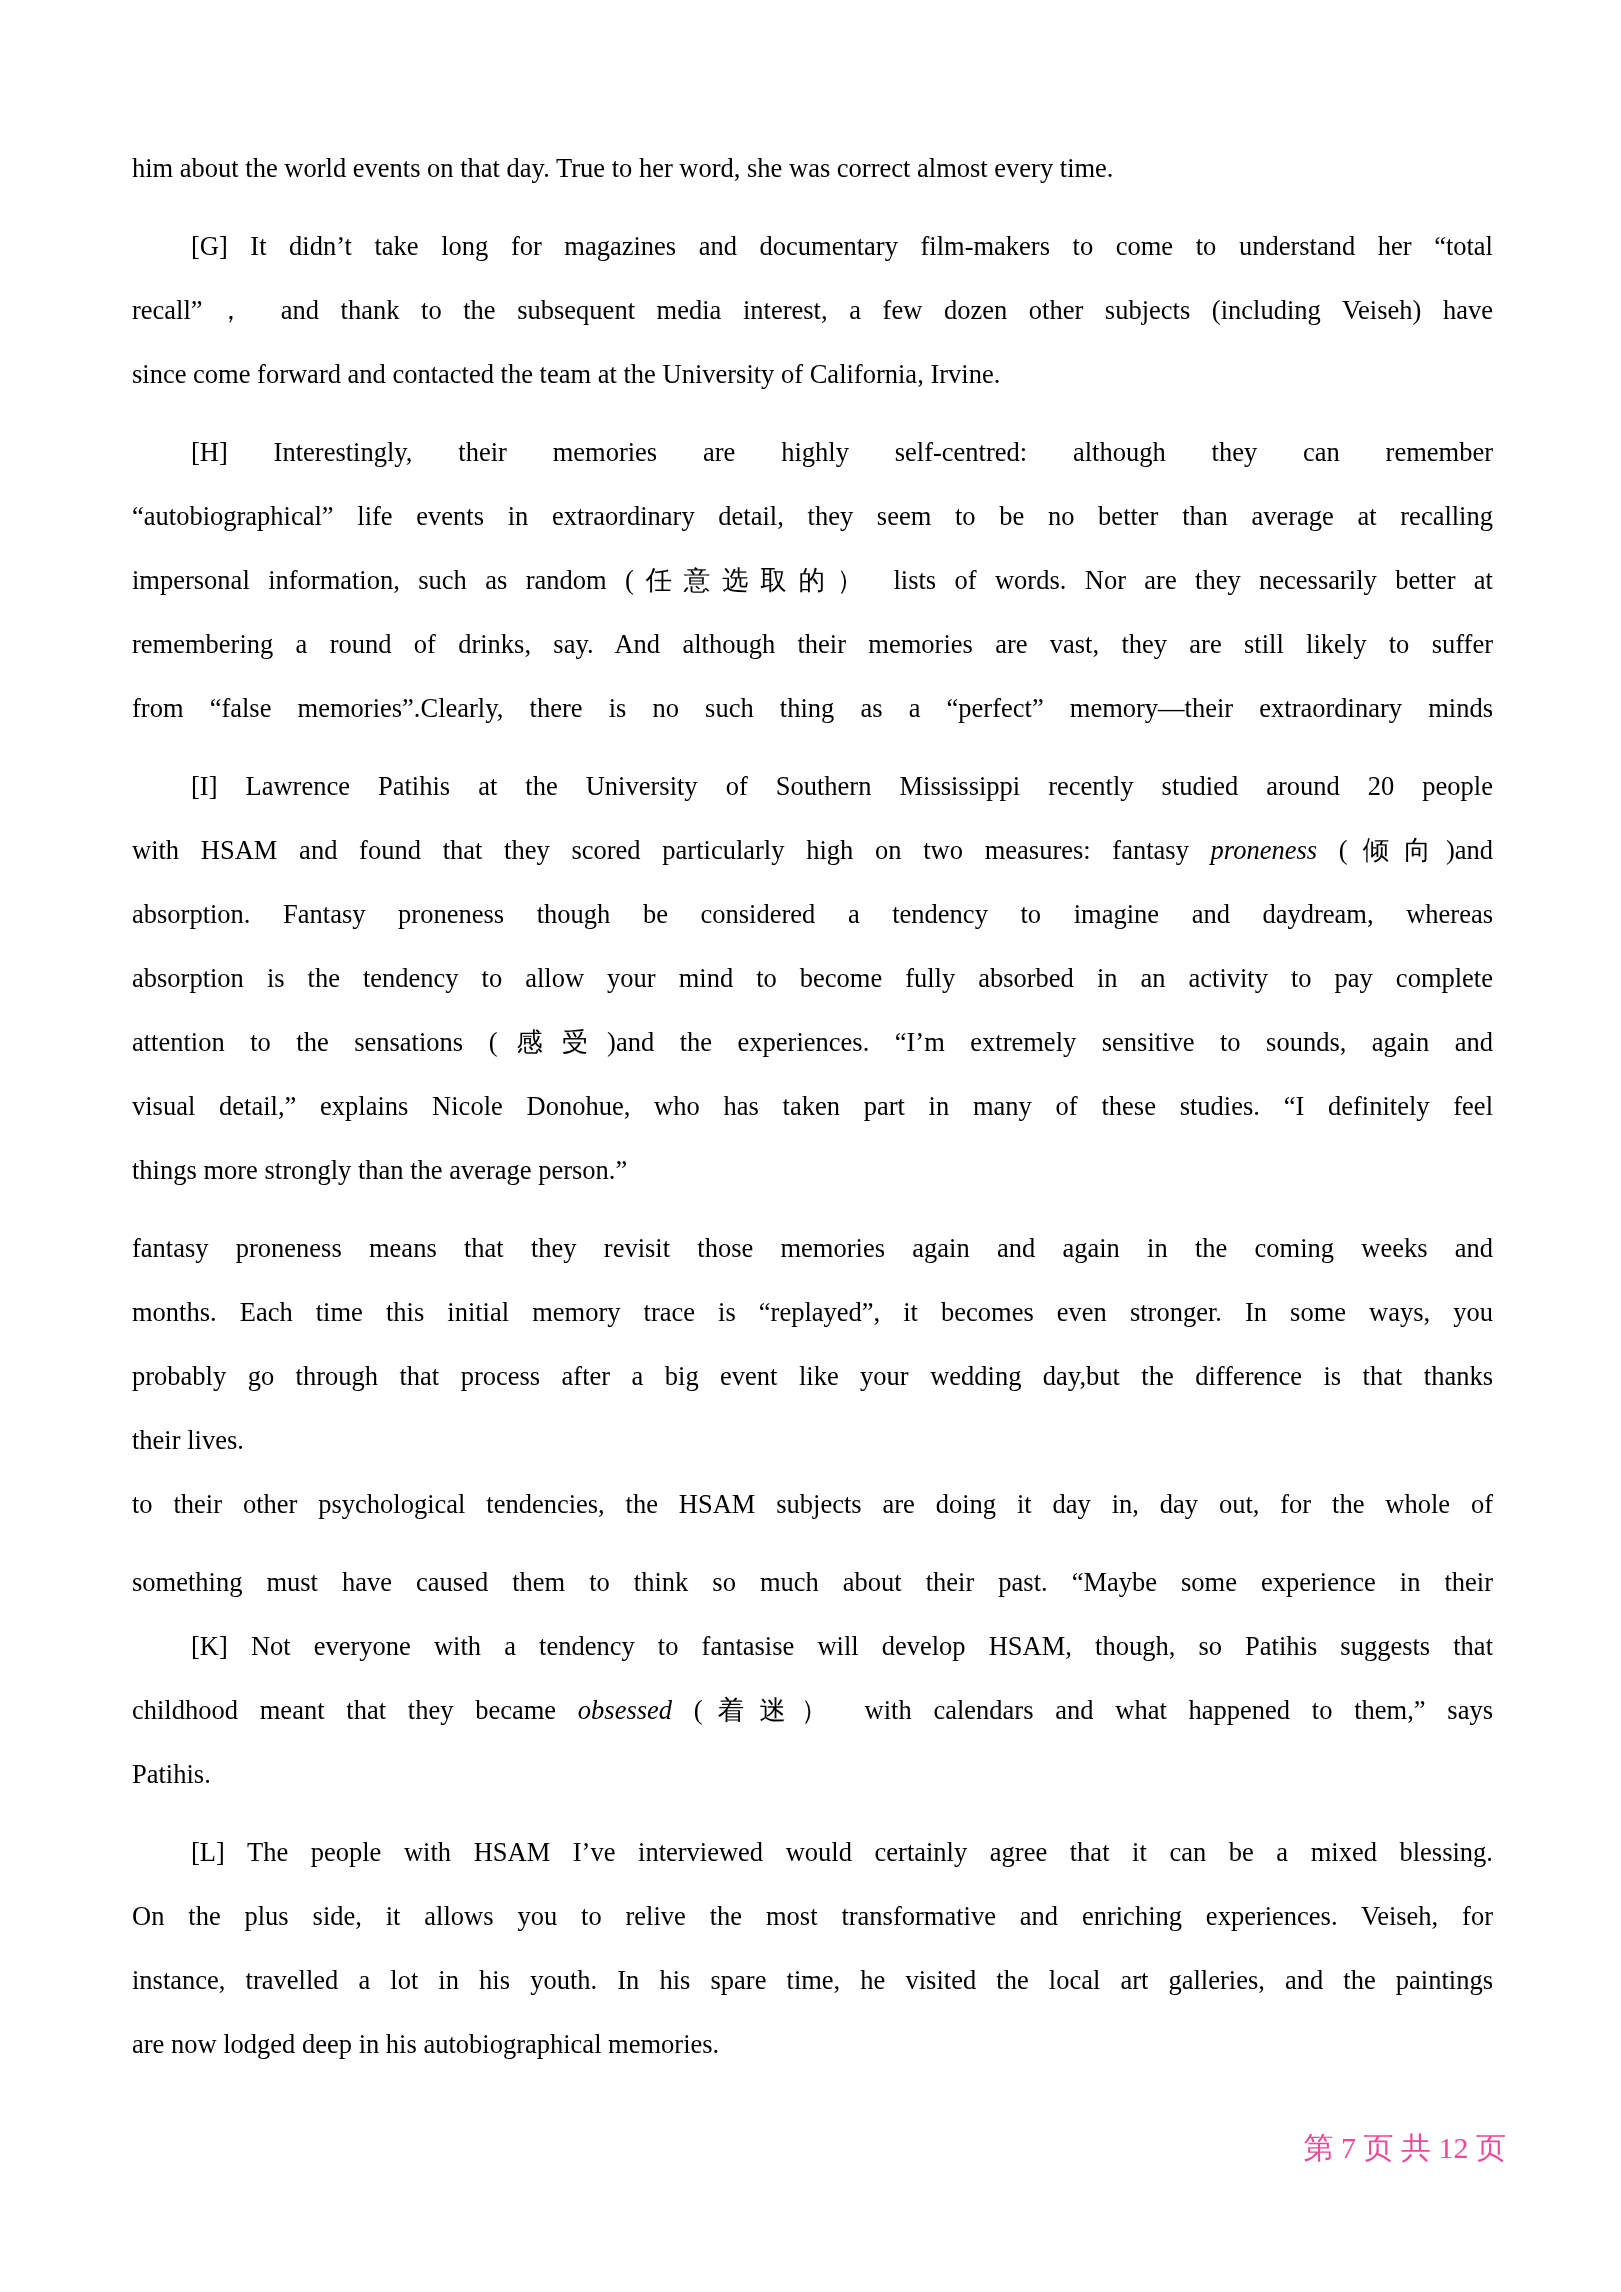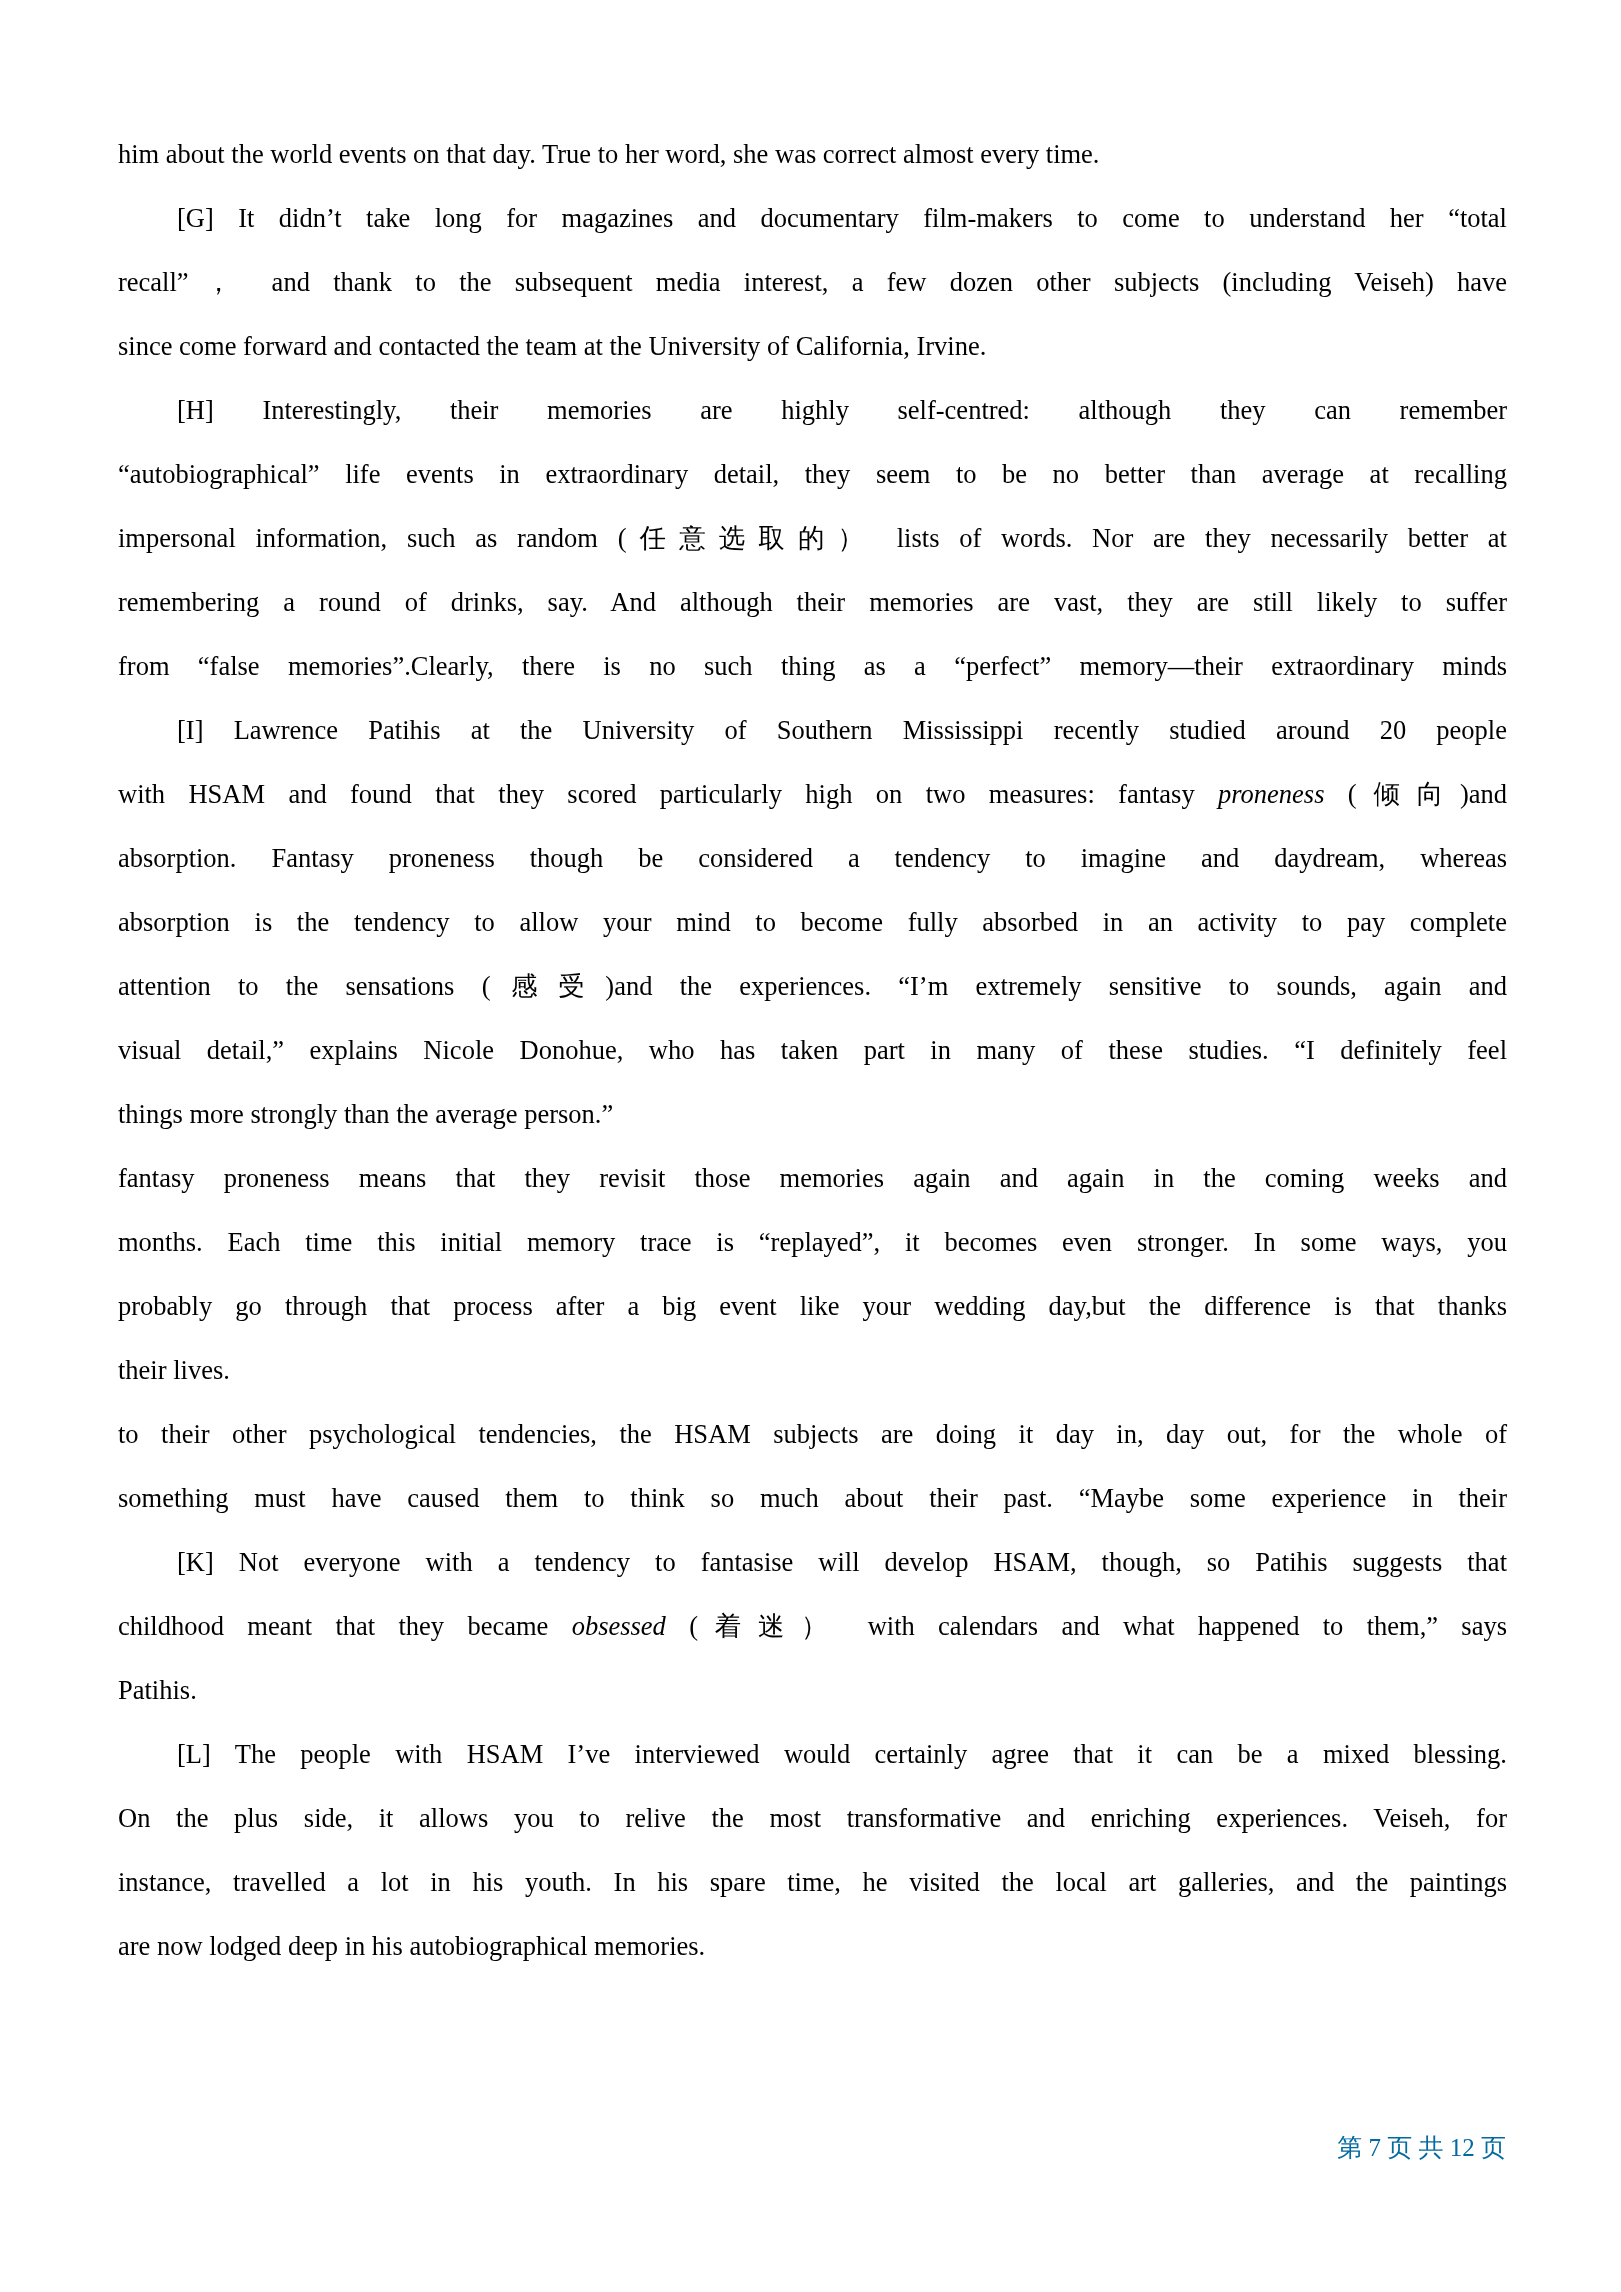--- a/index.html
+++ b/index.html
@@ -22,40 +22,40 @@
     background: #ffffff;
   }
   .text-block {
     position: absolute;
     left: 118px;
     top: 122px;
     width: 1389px;
     font-size: 26.5px;
     line-height: 64px;
   }
-  .paragraph { margin: 0; padding: 0; }
+  .paragraph { margin: 14px; padding: 0; }
   .line {
     text-align: justify;
     text-align-last: justify;
     white-space: nowrap;
   }
   .line.last {
     text-align-last: left;
   }
   .line.first-indent {
     text-indent: 59px;
   }
   .italic { font-style: italic; }
   .footer {
     position: absolute;
     top: 2133px;
     right: 115px;
-    font-size: 25px;
+    font-size: 30px;
     line-height: 29px;
-    color: #0369a1;
+    color: #ec4899;
   }
 </style>
 </head>
 <body>
 
 <div class="page">
   <div class="text-block" id="text-block">
       <div class="paragraph">
         <div class="line last"><span>him about the world events on that day. True to her word, she was correct almost every time.</span></div>
       </div>

